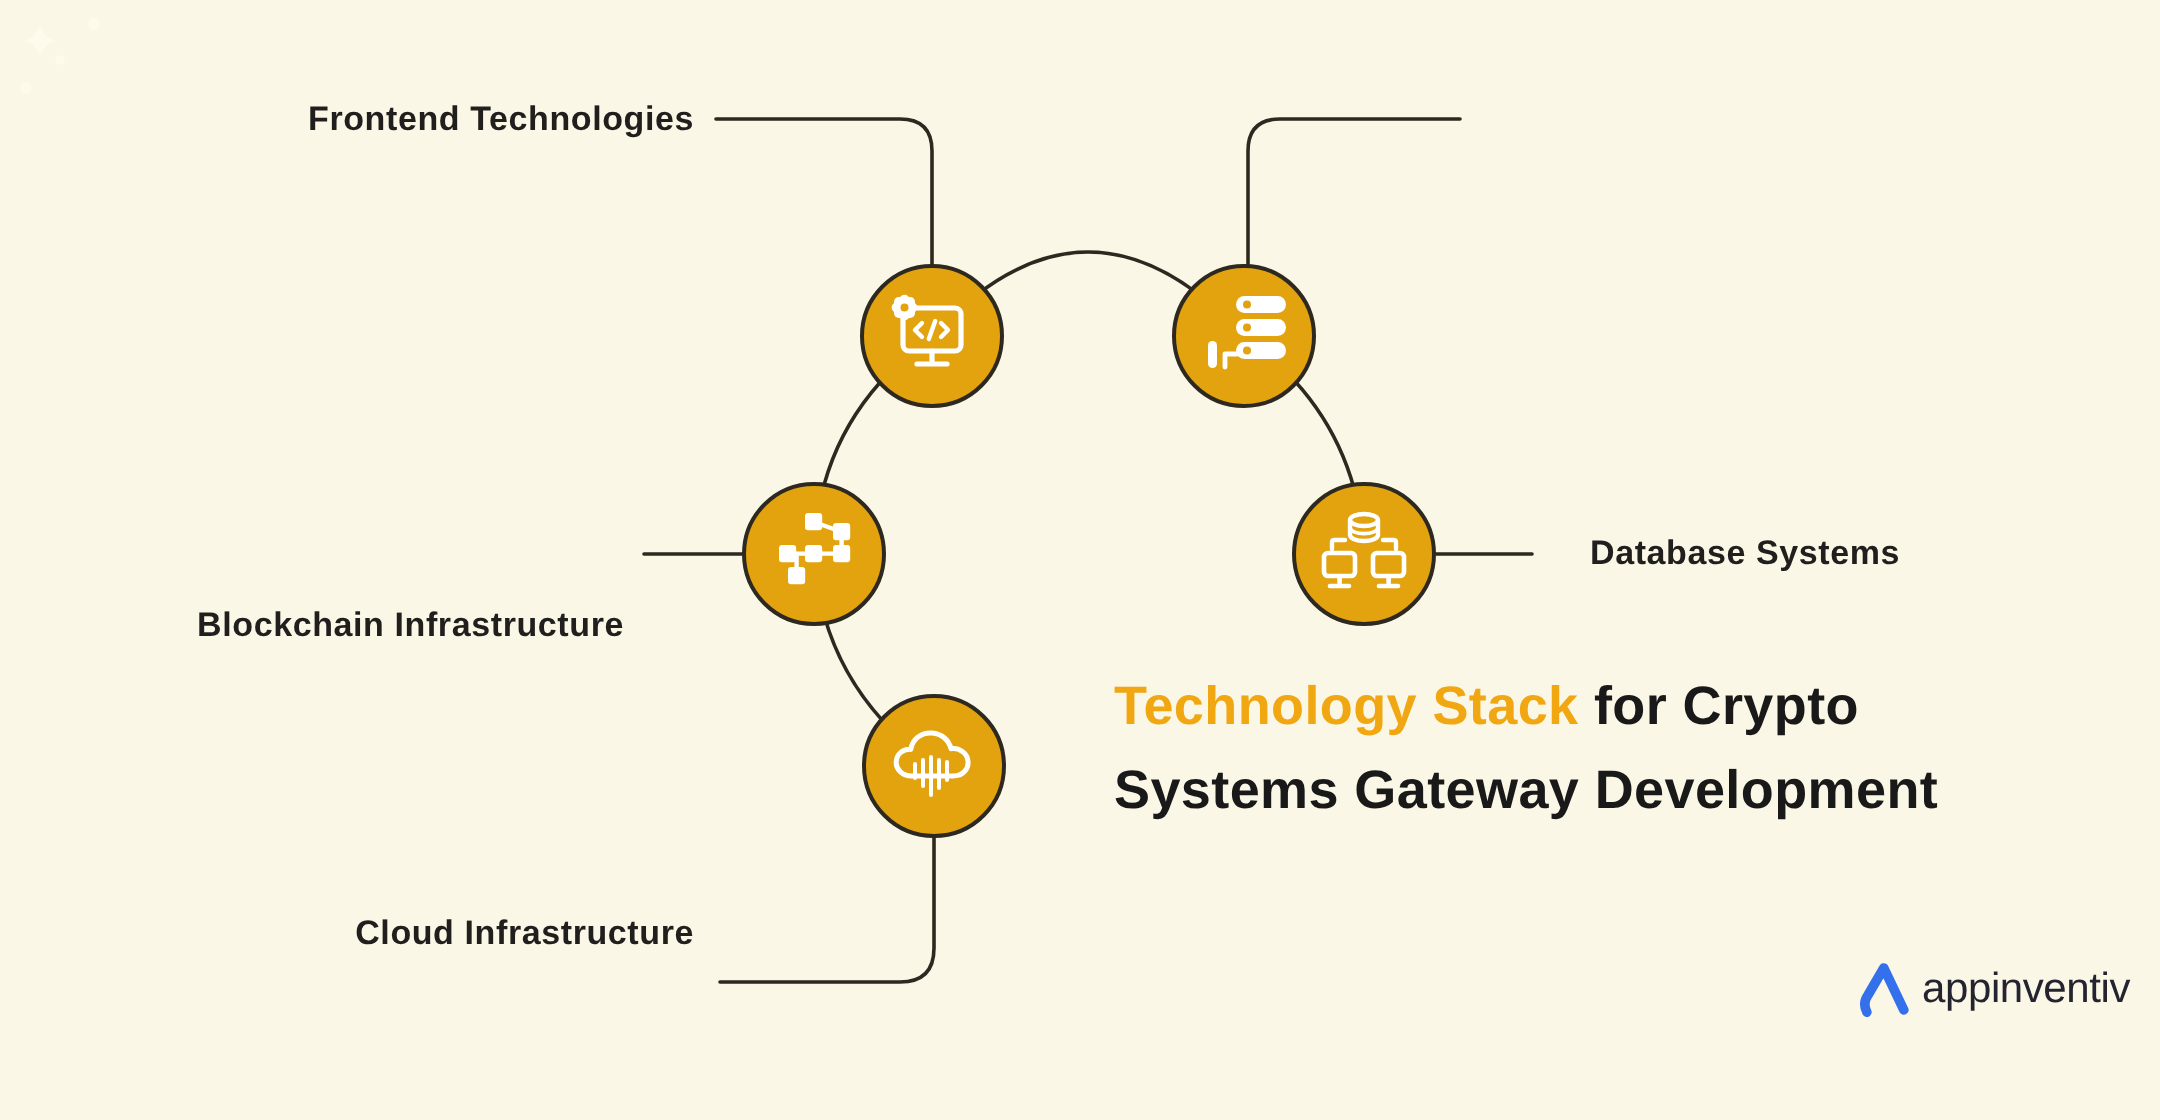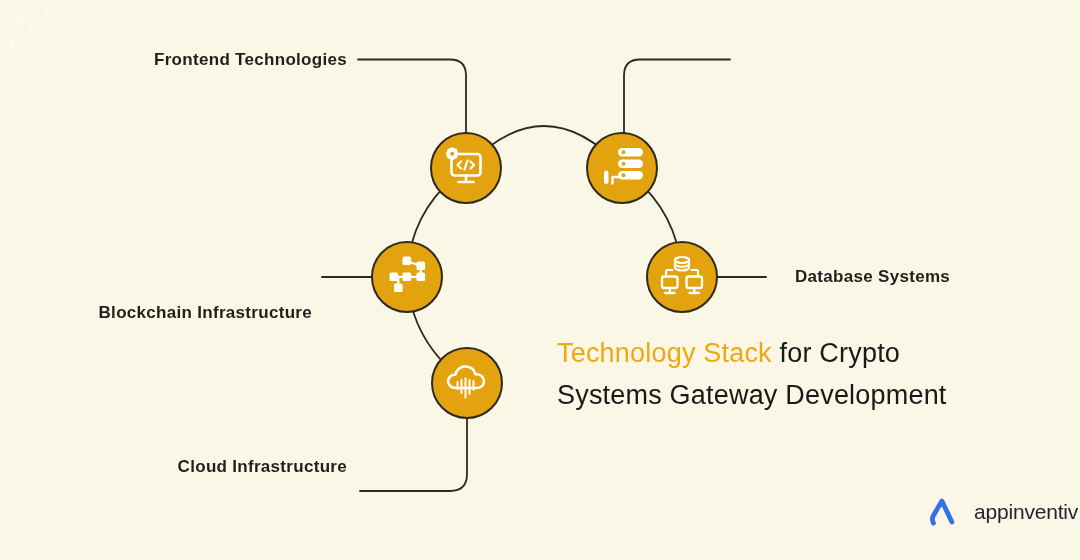--- a/index.html
+++ b/index.html
@@ -48,35 +48,35 @@
     letter-spacing: 0.3px;
     line-height: 22px;
     color: var(--label-text, #201F1D);
     white-space: nowrap;
   }
   .title {
     position: absolute;
     left: 557px;
     top: 332px;
     font-size: 27px;
-    font-weight: 400;
+    font-weight: 700;
     line-height: 42px;
     letter-spacing: 0.2px;
     color: var(--title-text, #191919);
     white-space: nowrap;
   }
   .title .gold { color: var(--title-highlight, #F0A712); }
 
   .logo {
     position: absolute;
     left: 929px;
-    top: 496px;
+    top: 479px;
     display: flex;
     align-items: center;
-    gap: 19px;
+    gap: 6px;
   }
   .logo-text {
     font-size: 21px;
     font-weight: 400;
     letter-spacing: -0.2px;
     color: var(--logo-text, #23242F);
   }
 </style>
 </head>
 <body>

